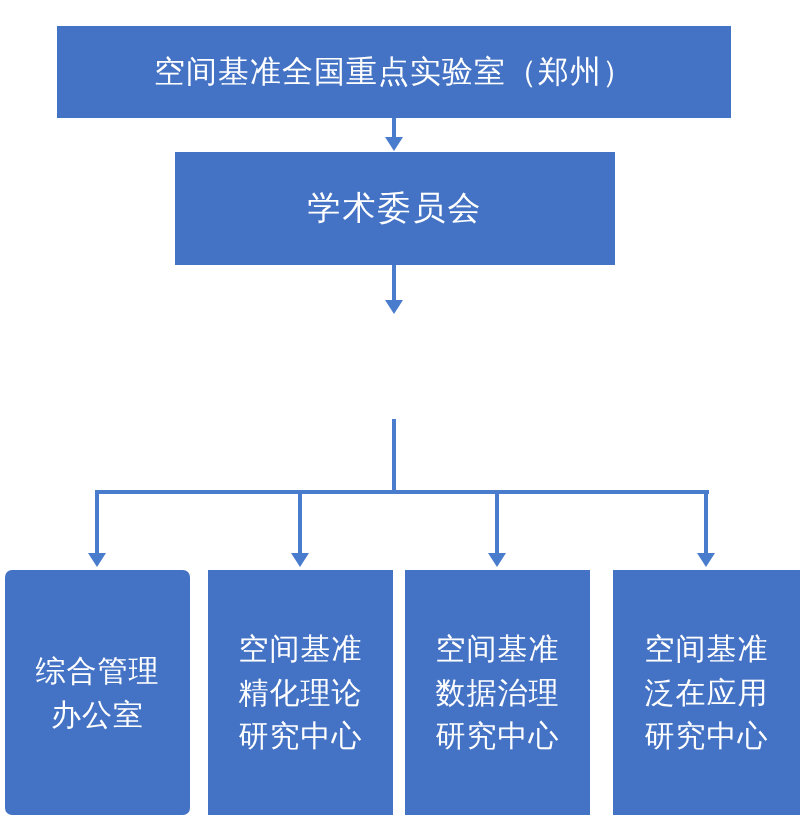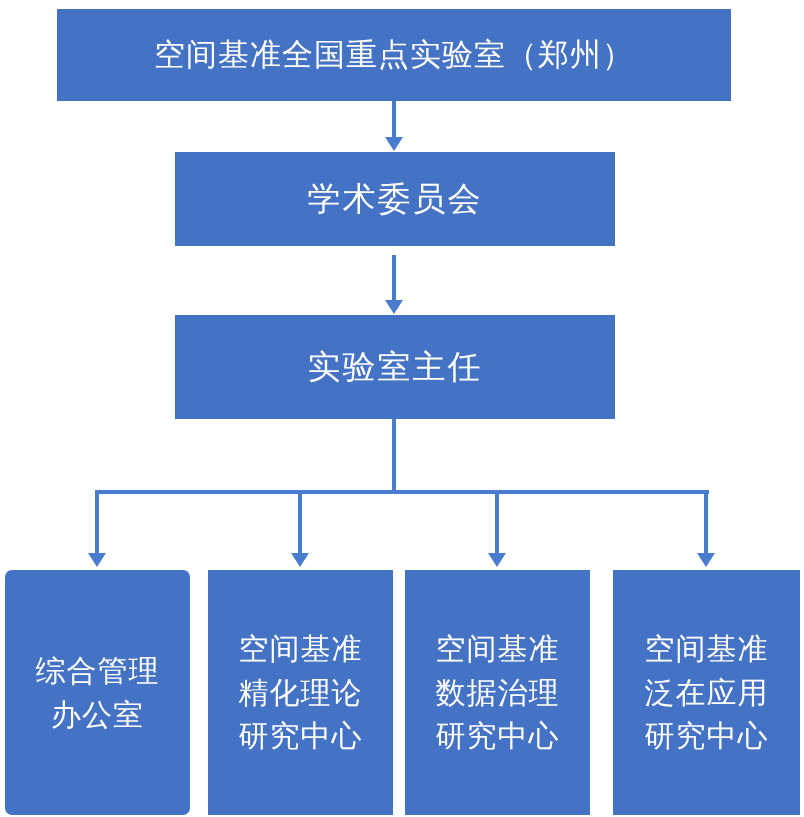--- a/index.html
+++ b/index.html
@@ -22,25 +22,25 @@
     display: flex;
     align-items: center;
     justify-content: center;
     text-align: center;
     box-sizing: border-box;
   }
   .box .label {
     white-space: pre-line;
   }
   .node-lab {
-    left: 57px; top: 9px; width: 674px; height: 92px;
+    left: 57px; top: 26px; width: 674px; height: 92px;
     font-size: 31px; letter-spacing: 1px;
   }
   .node-committee {
-    left: 175px; top: 152px; width: 440px; height: 94px;
+    left: 175px; top: 152px; width: 440px; height: 113px;
     font-size: 33px; letter-spacing: 2px;
   }
   .node-director {
     left: 175px; top: 315px; width: 440px; height: 104px;
     font-size: 33px; letter-spacing: 2px;
   }
   .dept {
     top: 570px; width: 185px; height: 245px;
     font-size: 30px; line-height: 1.45; letter-spacing: 1px;
   }
@@ -85,23 +85,20 @@
   </svg>
 
   <div class="box node-lab">
     <span class="label">空间基准全国重点实验室（郑州）</span>
   </div>
 
   <div class="box node-committee">
     <span class="label">学术委员会</span>
   </div>
 
-  <div class="box node-director">
-    <span class="label">实验室主任</span>
-  </div>
 
   <div class="box dept dept1">
     <span class="label">综合管理
 办公室</span>
   </div>
 
   <div class="box dept dept2">
     <span class="label">空间基准
 精化理论
 研究中心</span>

